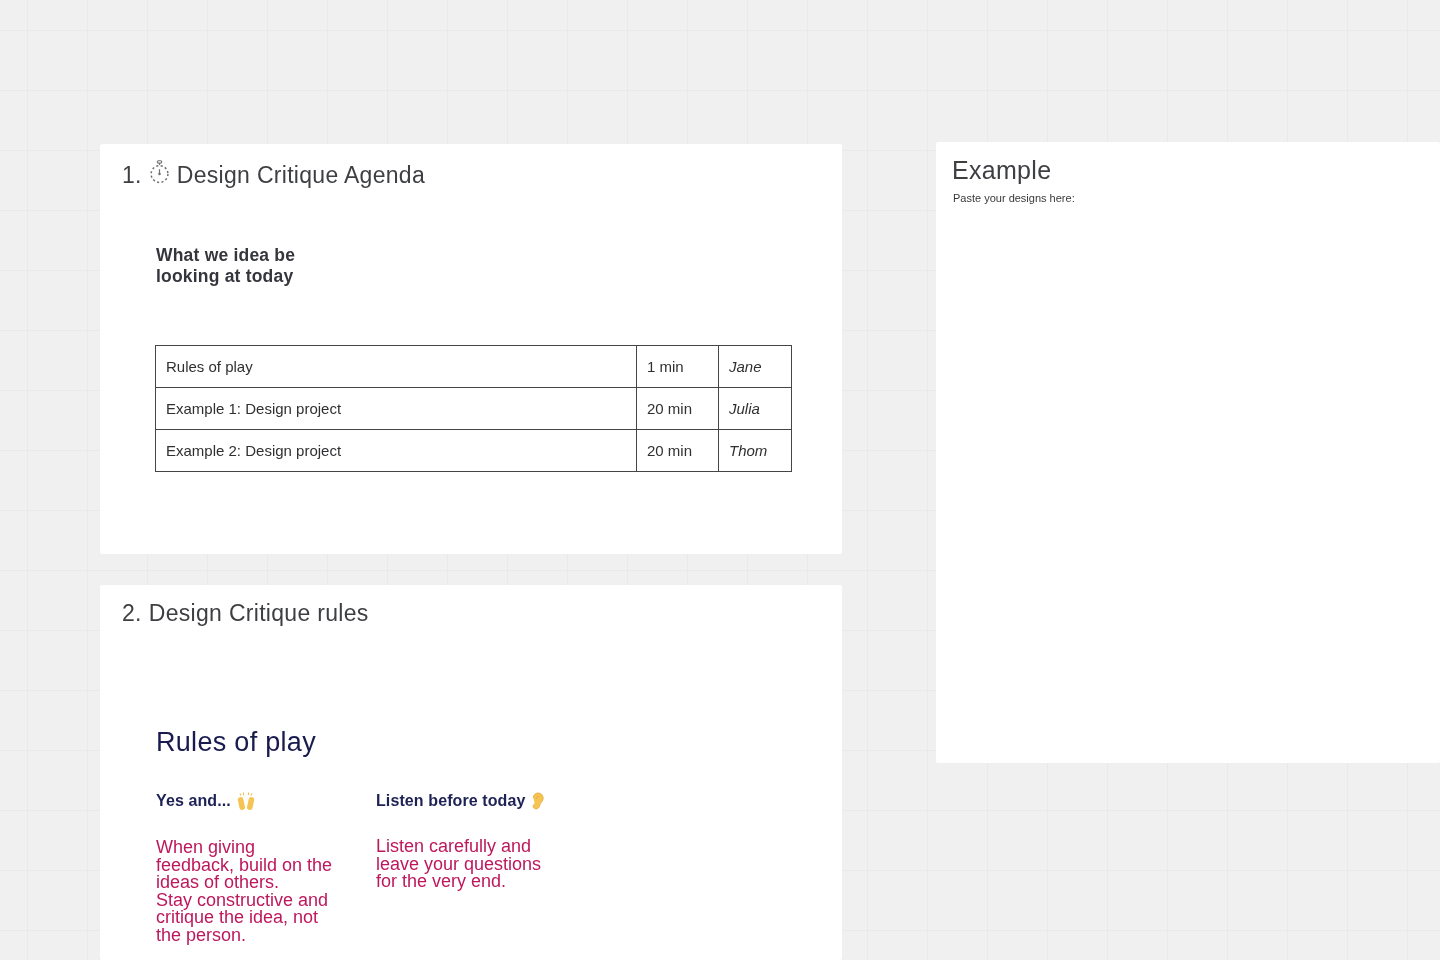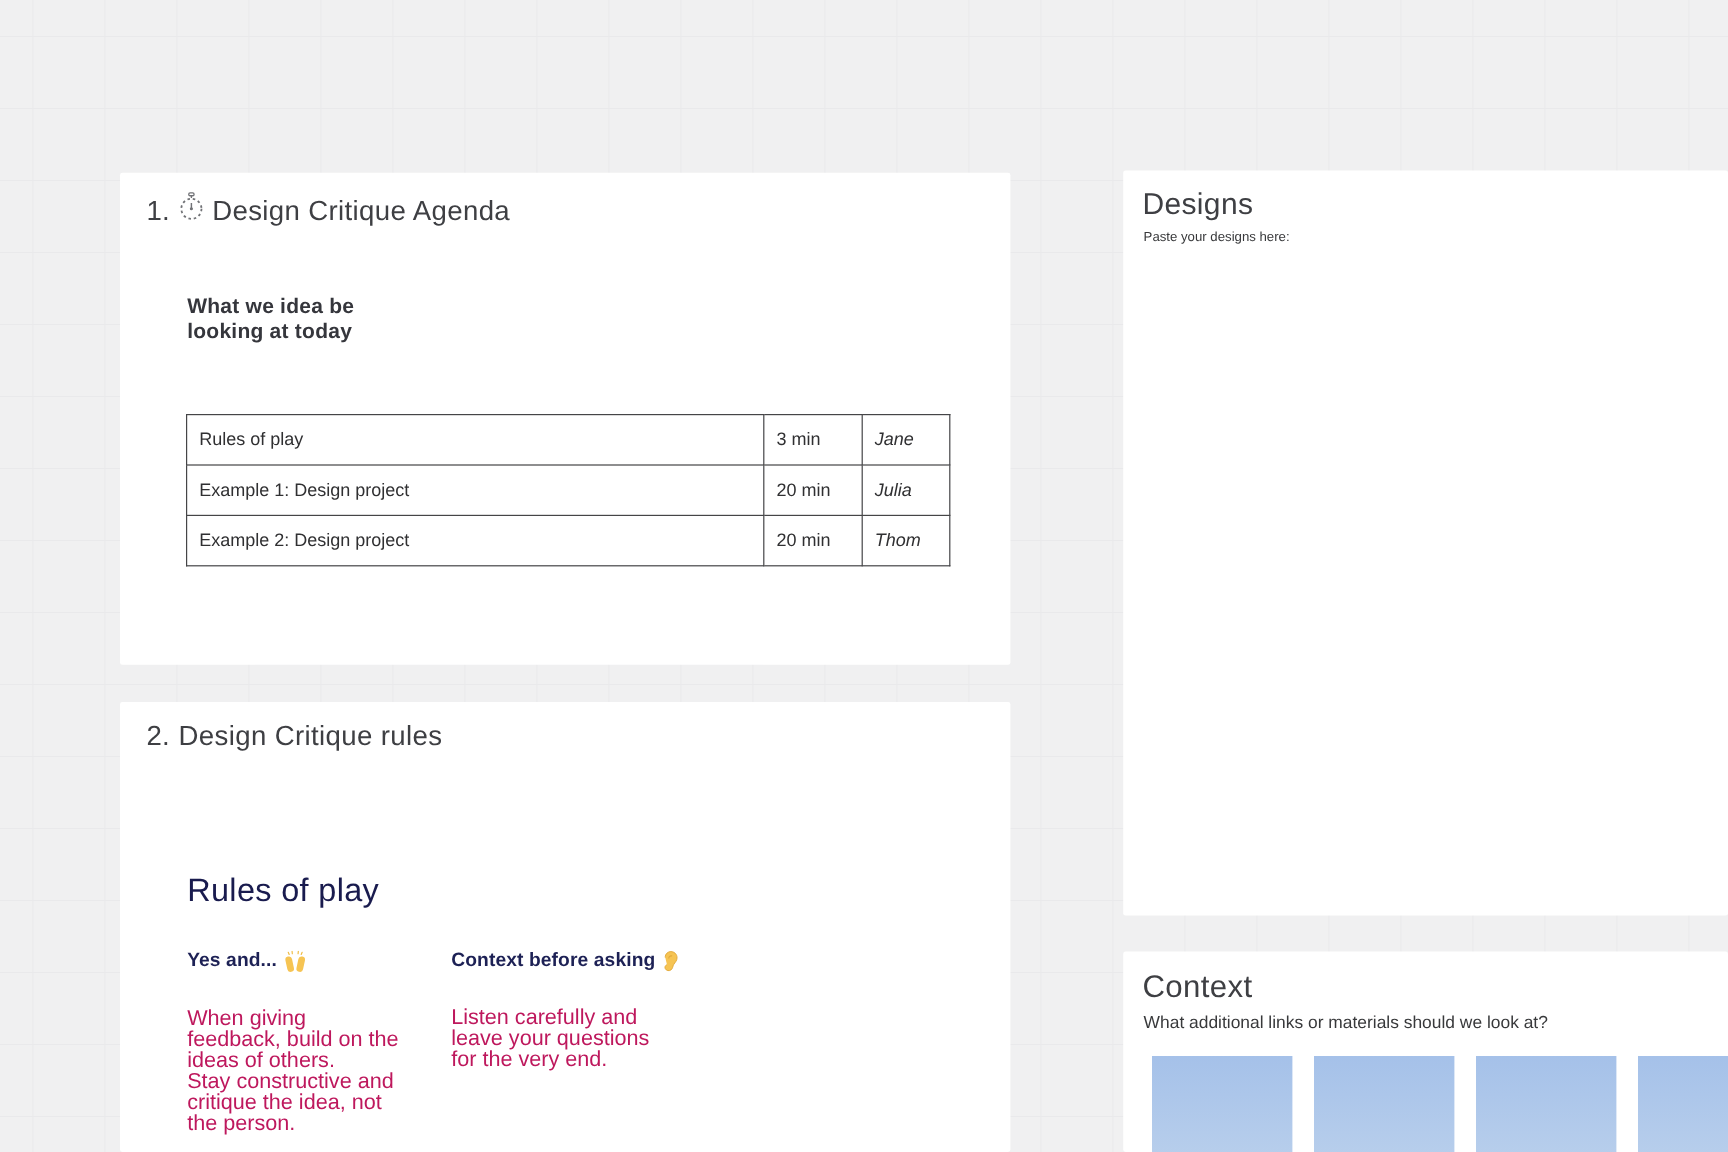--- a/index.html
+++ b/index.html
@@ -102,21 +102,21 @@
 
     <table class="agenda-table">
       <colgroup>
           <col class="c-topic">
           <col class="c-time">
           <col class="c-owner">
         </colgroup>
       <tbody>
         <tr>
           <td>Rules of play</td>
-          <td>3 min</td>
+          <td>1 min</td>
           <td class="owner">Jane</td>
         </tr>
         <tr>
           <td>Example 1: Design project</td>
           <td>20 min</td>
           <td class="owner">Julia</td>
         </tr>
         <tr>
           <td>Example 2: Design project</td>
           <td>20 min</td>
@@ -152,47 +152,35 @@
             </svg>
           </span>
         </h3>
         <p>When giving feedback, build on the ideas of others.
 Stay constructive and critique the idea, not the person.</p>
       </div>
 
 
       <div class="rule-col">
         <h3>
-          <span>Context before asking</span>
+          <span>Listen before today</span>
           <span class="icon">
             <svg width="14" height="18" viewBox="0 0 14 18">
               <path d="M3.4 6 C3.2 2.8 5.8 1 8 1 C11.1 1 13.2 3.3 13.2 6.1 C13.2 8.6 11.6 9.9 10.5 11.6 C9.5 13.1 9.8 15.1 8.1 16.3 C6.6 17.4 4.2 16.9 3.4 15.2 C2.7 13.7 3.5 12.5 4.8 11.9" fill="#f6c453" stroke="#e2a93c" stroke-width="0.8"></path>
               <path d="M6.3 6.8 C6.2 4.9 7.9 4.2 9.1 4.7" fill="none" stroke="#e2a93c" stroke-width="0.9"></path>
             </svg>
           </span>
         </h3>
         <p>Listen carefully and leave your questions for the very end.</p>
       </div>
 
     </div>
   </section>
 
   <section class="frame frame-designs">
     <h2 class="frame-title">
-      <span>Designs</span>
+      <span>Example</span>
     </h2>
     <p class="frame-subtext">Paste your designs here:</p>
   </section>
 
-  <section class="frame frame-context">
-    <h2 class="frame-title">
-      <span>Context</span>
-    </h2>
-    <p class="frame-subtext">What additional links or materials should we look at?</p>
-    <div class="thumbs">
-      <div class="thumb"></div>
-      <div class="thumb"></div>
-      <div class="thumb"></div>
-      <div class="thumb"></div>
-    </div>
-  </section>
 
 </div>
 
 </body></html>

